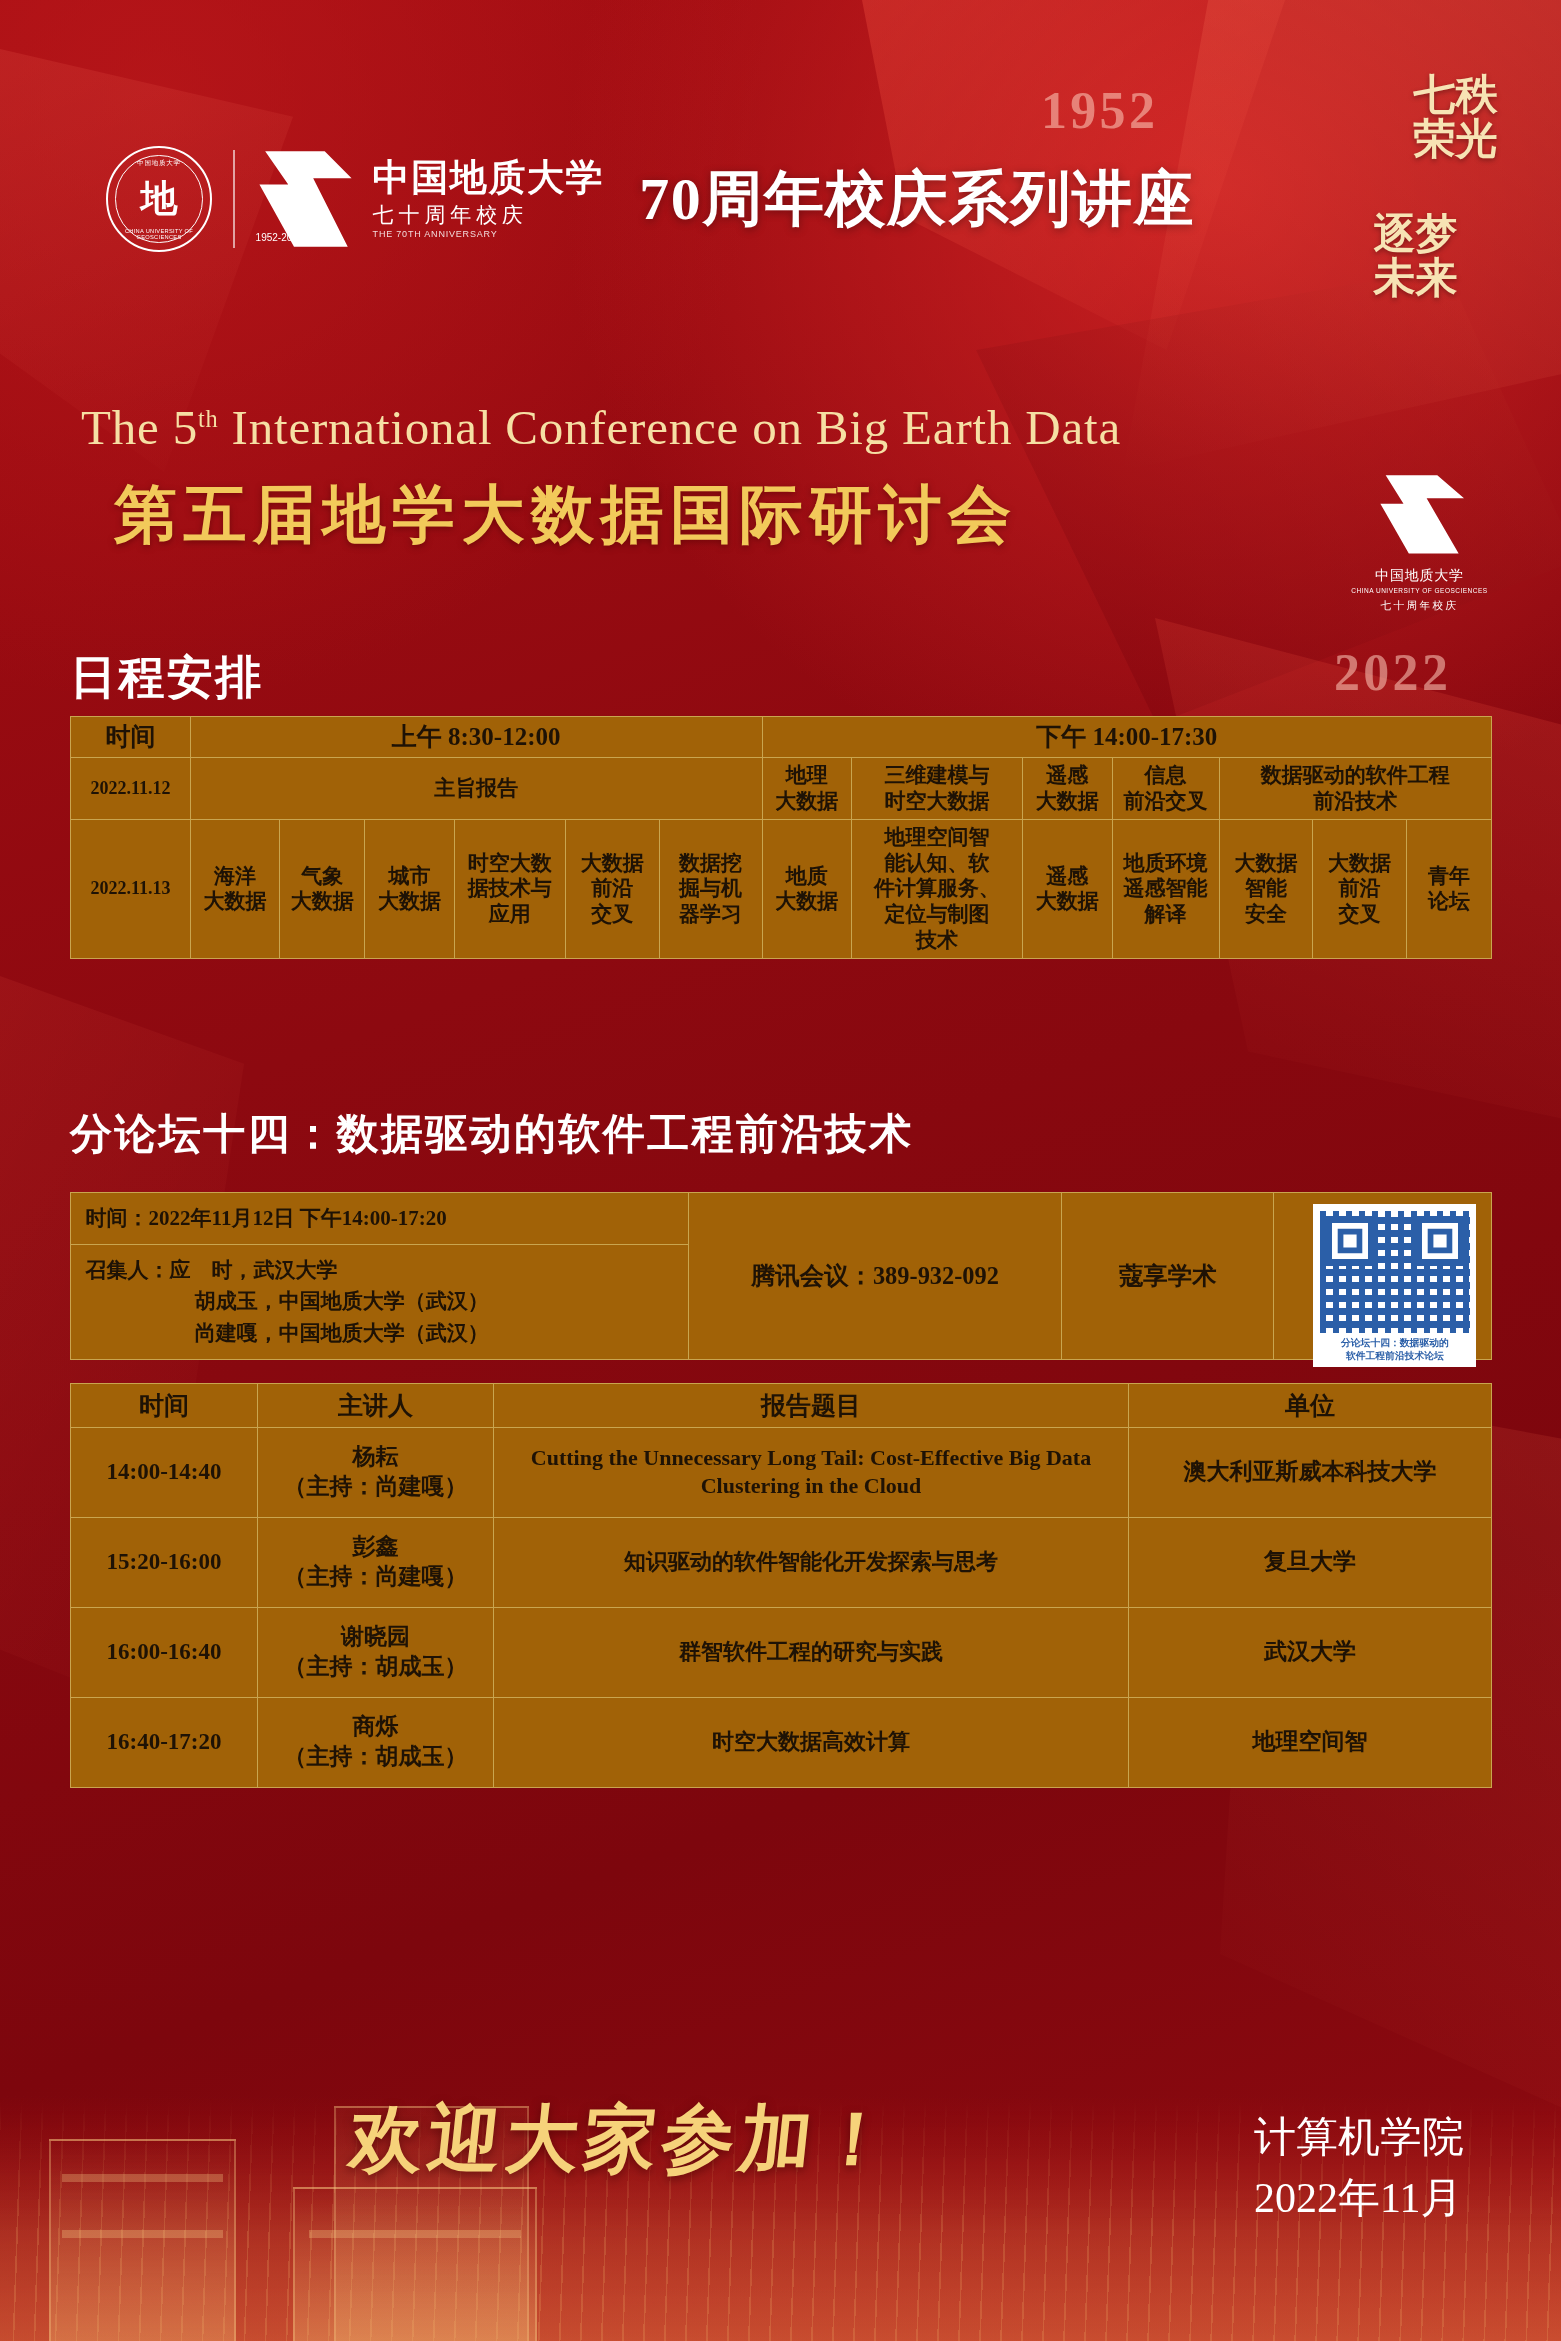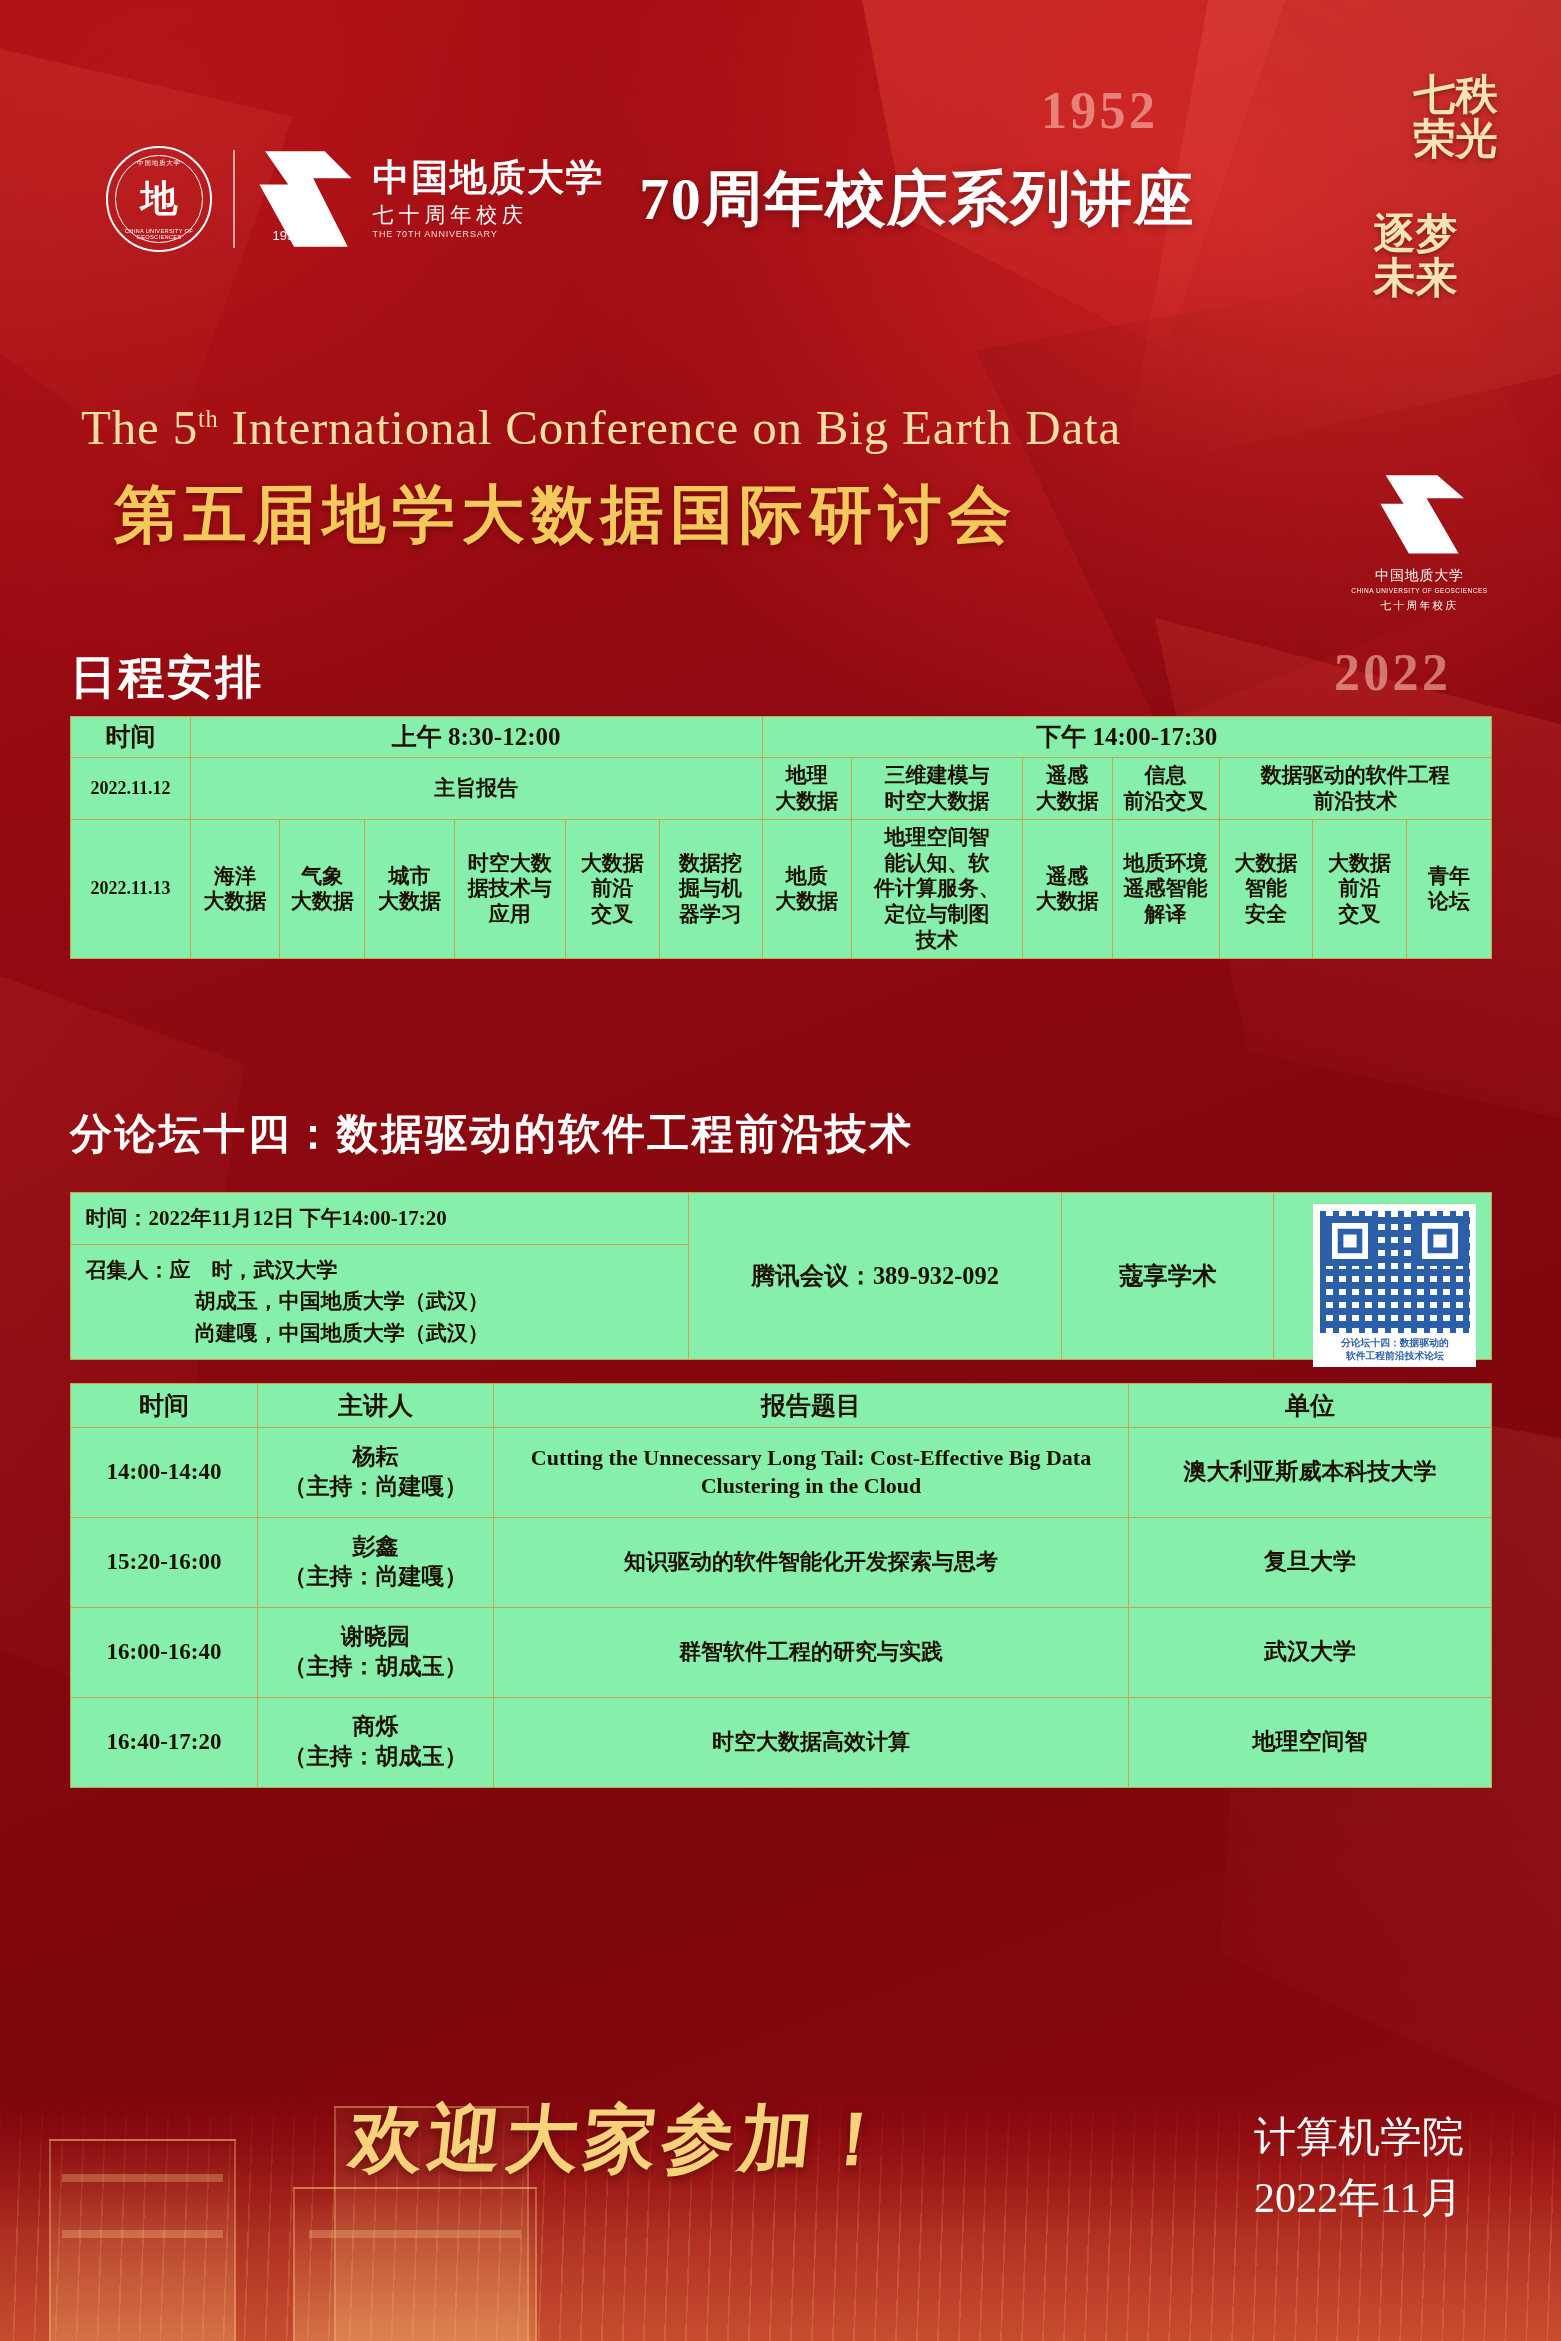--- a/index.html
+++ b/index.html
@@ -117,21 +117,21 @@
   }
   .divider-v { width:1.6px; height:98px; background:rgba(255,255,255,.6); }
   .mark70 {
     width:96px; height:104px; flex:none; position:relative;
   }
   .mark70 .slash {
     position:absolute; inset:0;
     background:#fff;
     clip-path:polygon(10% 4%, 72% 4%, 100% 30%, 60% 30%, 96% 96%, 40% 96%, 4% 36%, 34% 36%);
   }
-  .mark70 .yr { position:absolute; bottom:8.1px; left:0; width:100%; text-align:center; font-size:13px; color:#fff;}
+  .mark70 .yr { position:absolute; bottom:8.1px; left:0; width:100%; text-align:left; font-size:10px; color:#fff;}
   .cug-name {
     color:#fff; line-height:1.05;
   }
   .cug-name .cn { font-family:"Liberation Serif", serif; font-size:37px; font-weight:bold; letter-spacing:1.6px;}
   .cug-name .sub { font-family:"Liberation Serif", serif; font-size:21px; letter-spacing:4.9px; margin-top:6.5px;}
   .cug-name .sub2 { font-size:9px; letter-spacing:0.8px; margin-top:3.3px; color:rgba(255,255,255,.85);}
   .lecture-title {
     font-family:"Liberation Serif", serif;
     font-size:60px; font-weight:bold; color:#fff; letter-spacing:1.6px;
     margin-left:14px; text-shadow:0 2.4px 8.1px rgba(0,0,0,.35);
@@ -171,21 +171,21 @@
     position:absolute; color:#fff; font-family:"Liberation Serif", serif;
     font-weight:bold; letter-spacing:2.4px;
   }
   #schedule-heading { left:70px; top:647px; font-size:46px; }
   #forum-heading { left:70px; top:1106px; font-size:42px; }
 
   
   table { border-collapse:collapse; }
   .tbl {
     position:absolute;
-    background:#86efac;
+    background:#a16207;
     border:1.6px solid #b08a3a;
     font-family:"Liberation Serif", serif;
     color:#1e1205;
   }
   .tbl td, .tbl th {
     border:0.8px solid #c9a54f;
     text-align:center;
     vertical-align:middle;
     padding:4.9px 3.3px;
     font-weight:bold;

